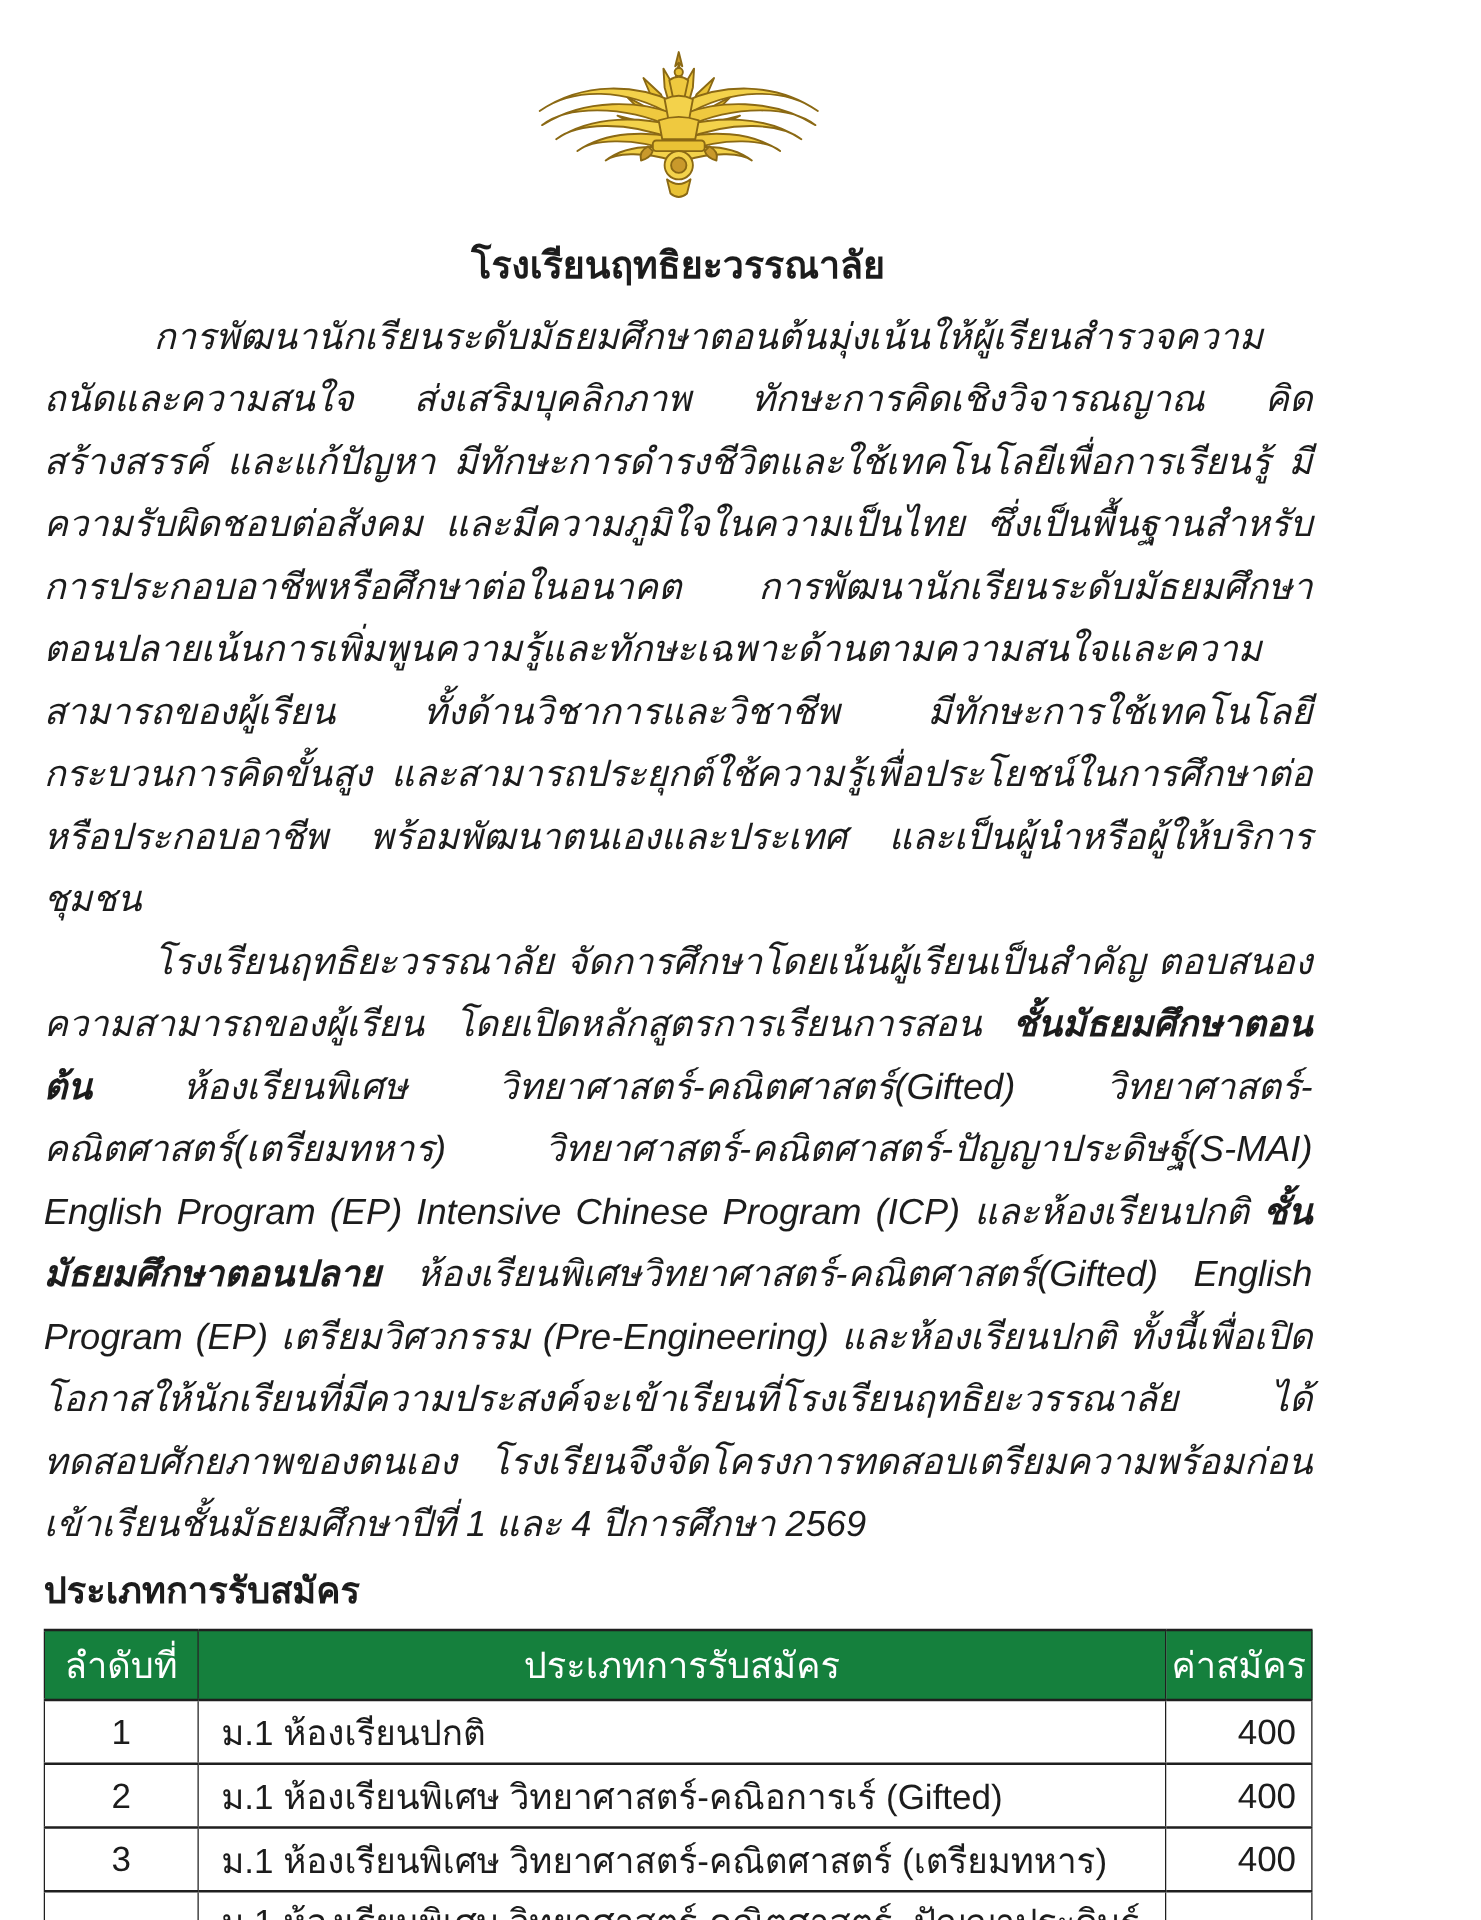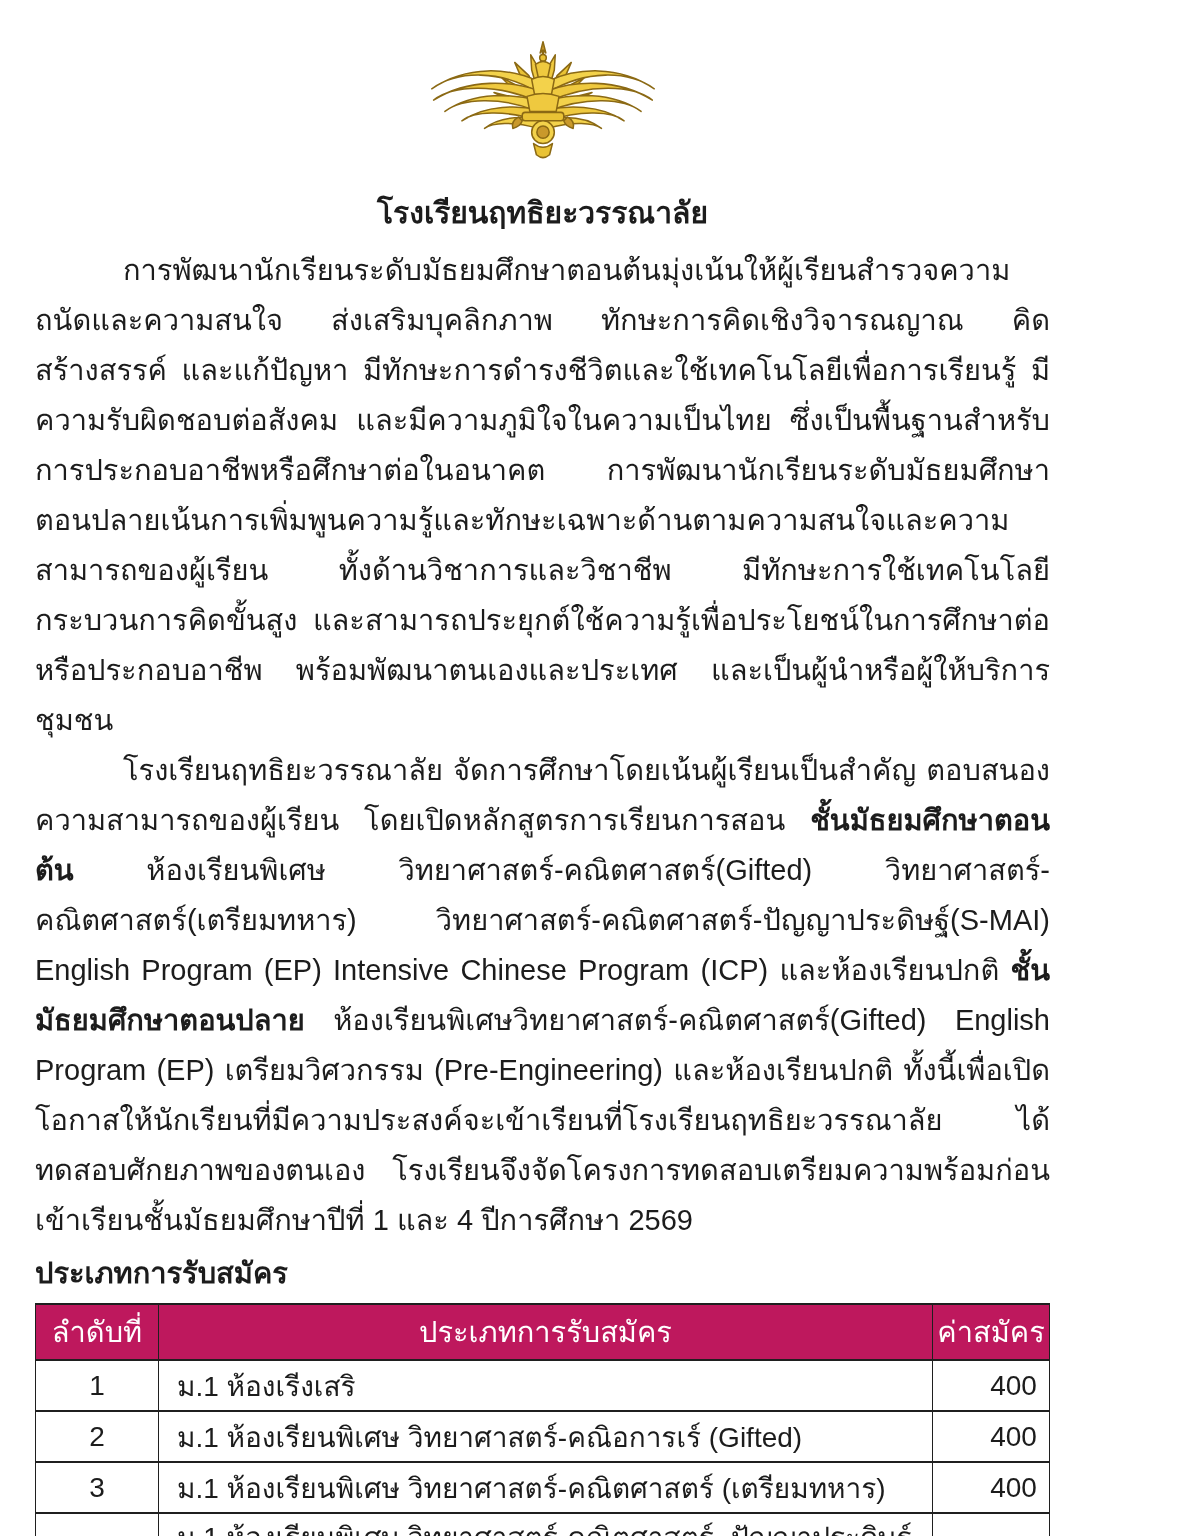--- a/index.html
+++ b/index.html
@@ -13,28 +13,28 @@
     color:#1c1c1c;
     overflow:hidden;
   }
   .logo-wrap{text-align:center;height:132px;margin-bottom:20px;}
   .logo-wrap svg{display:inline-block;}
   .title-block{text-align:center;font-weight:bold;font-size:30px;line-height:49px;margin-bottom:8px;}
   .body-text{
     font-size:29px;line-height:50px;text-align:justify;
     margin:0;overflow-wrap:anywhere;word-break:normal;
   }
-  .body-text.indent{text-indent:88px;}
+  .body-text.indent{text-indent:88px;font-style:italic;}
   .bold{font-weight:bold;}
   .section-heading{font-weight:bold;font-size:29px;line-height:44px;margin:6px 0 8px 0;}
   table.signup{
     width:100%;border-collapse:collapse;table-layout:fixed;
   }
   table.signup th{
-    background:#be185d;color:#ffffff;font-weight:normal;
+    background:#15803d;color:#ffffff;font-weight:normal;
     font-size:29px;height:52px;
     border-top:2.5px solid #1f1f1f;border-bottom:2.5px solid #1f1f1f;
     border-left:1.5px solid #1f1f1f;border-right:1.5px solid #1f1f1f;
     text-align:center;vertical-align:middle;
   }
   table.signup td{
     font-size:28px;height:47px;
     border-top:2.5px solid #1f1f1f;border-bottom:2.5px solid #1f1f1f;
     border-left:1.5px solid #1f1f1f;border-right:1.5px solid #1f1f1f;
     vertical-align:middle;background:#ffffff;
@@ -120,21 +120,21 @@
     <thead>
       <tr>
         <th>ลำดับที่</th>
         <th>ประเภทการรับสมัคร</th>
         <th>ค่าสมัคร</th>
       </tr>
     </thead>
     <tbody>
       <tr>
         <td class="c-no">1</td>
-        <td class="c-type">ม.1 ห้องเรีงเสริ</td>
+        <td class="c-type">ม.1 ห้องเรียนปกติ</td>
         <td class="c-fee">400</td>
       </tr>
       <tr>
         <td class="c-no">2</td>
         <td class="c-type">ม.1 ห้องเรียนพิเศษ วิทยาศาสตร์-คณิอการเร์ (Gifted)</td>
         <td class="c-fee">400</td>
       </tr>
       <tr>
         <td class="c-no">3</td>
         <td class="c-type">ม.1 ห้องเรียนพิเศษ วิทยาศาสตร์-คณิตศาสตร์ (เตรียมทหาร)</td>

